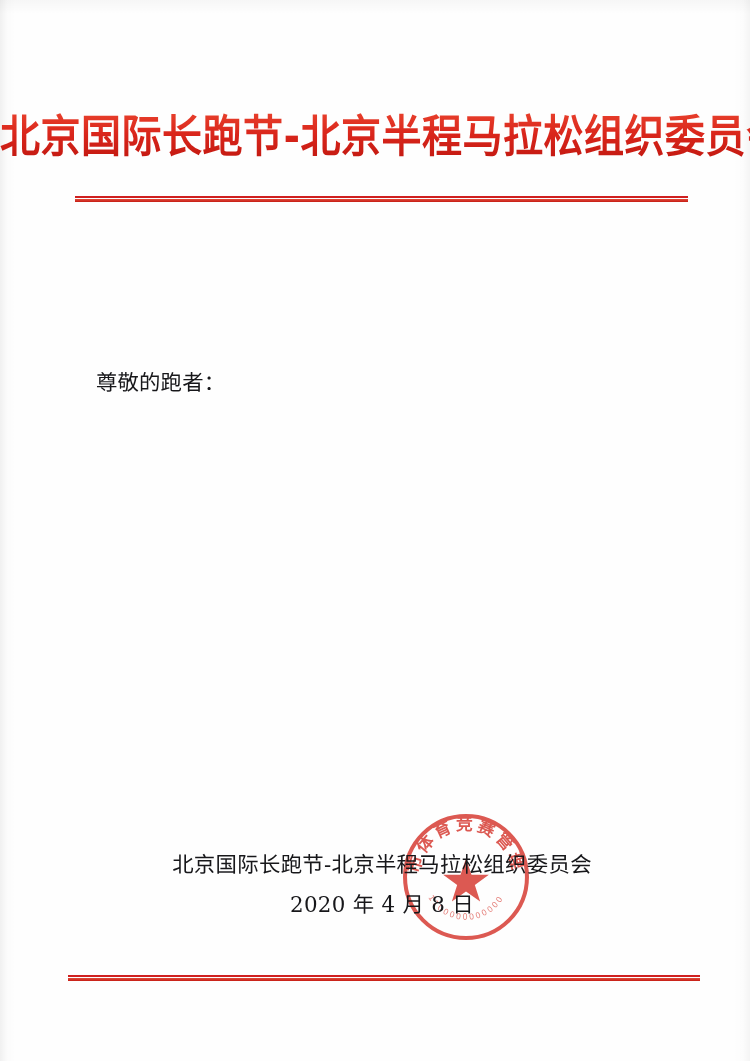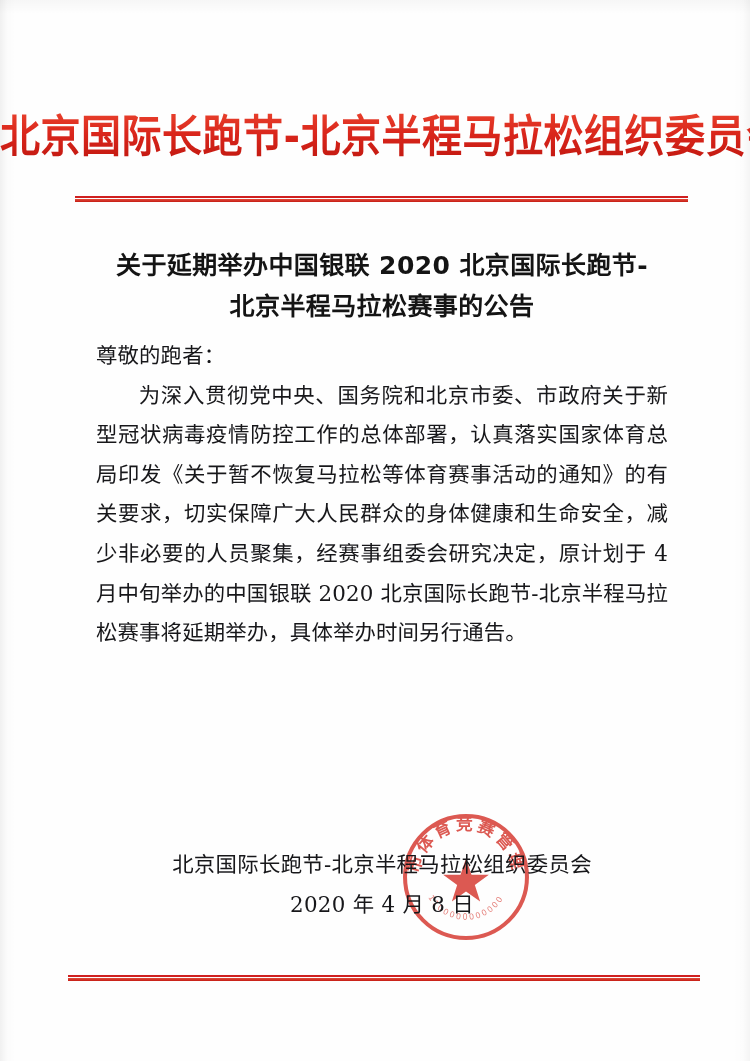--- a/index.html
+++ b/index.html
@@ -93,27 +93,28 @@
     line-height: 1.62;
     color: #141414;
     letter-spacing: 0.4px;
   }
 
   
   .body-block {
     position: absolute;
     left: 96px;
     width: 572px;
-    top: 336px;
+    top: 364px;
     font-size: 21.4px;
     line-height: 39.6px;
     color: #17171a;
     text-align: justify;
     text-justify: inter-character;
     letter-spacing: 0.15px;
+    font-family: Liberation Serif, serif;
   }
   .body-block p {
     margin: 0;
   }
   .body-block p.indent {
     text-indent: 2em;
   }
 
   
   .signature {
@@ -148,28 +149,23 @@
 <body>
 
 <div class="page">
 
   <div class="masthead">
     <div class="masthead-title">北京国际长跑节-北京半程马拉松组织委员会</div>
   </div>
 
   <div class="rule-top"></div>
 
-  <div class="doc-title">
-    <div>关于延期举办中国银联 2020 北京国际长跑节-</div>
-    <div>北京半程马拉松赛事的公告</div>
-  </div>
 
   <div class="body-block">
     <p>尊敬的跑者：</p>
-    <p class="indent">为深入贯彻党中央、国务院和北京市委、市政府关于新型冠状病毒疫情防控工作的总体部署，认真落实国家体育总局印发《关于暂不恢复马拉松等体育赛事活动的通知》的有关要求，切实保障广大人民群众的身体健康和生命安全，减少非必要的人员聚集，经赛事组委会研究决定，原计划于 4 月中旬举办的中国银联 2020 北京国际长跑节-北京半程马拉松赛事将延期举办，具体举办时间另行通告。</p>
   </div>
 
   <div class="seal">
     <svg viewBox="0 0 200 200" xmlns="http://www.w3.org/2000/svg" aria-hidden="true">
       <defs>
         <path id="sealArc" d="M 30,100 A 70,70 0 0 1 170,100"></path>
         <path id="sealArcBottom" d="M 36,100 A 64,64 0 0 0 164,100"></path>
       </defs>
       <circle cx="100" cy="100" r="91" fill="none" stroke="#d6342b" stroke-width="6"></circle>
       <text font-family="DejaVu Sans, Liberation Sans, sans-serif" font-size="25" font-weight="700" fill="#d6342b" letter-spacing="5">

